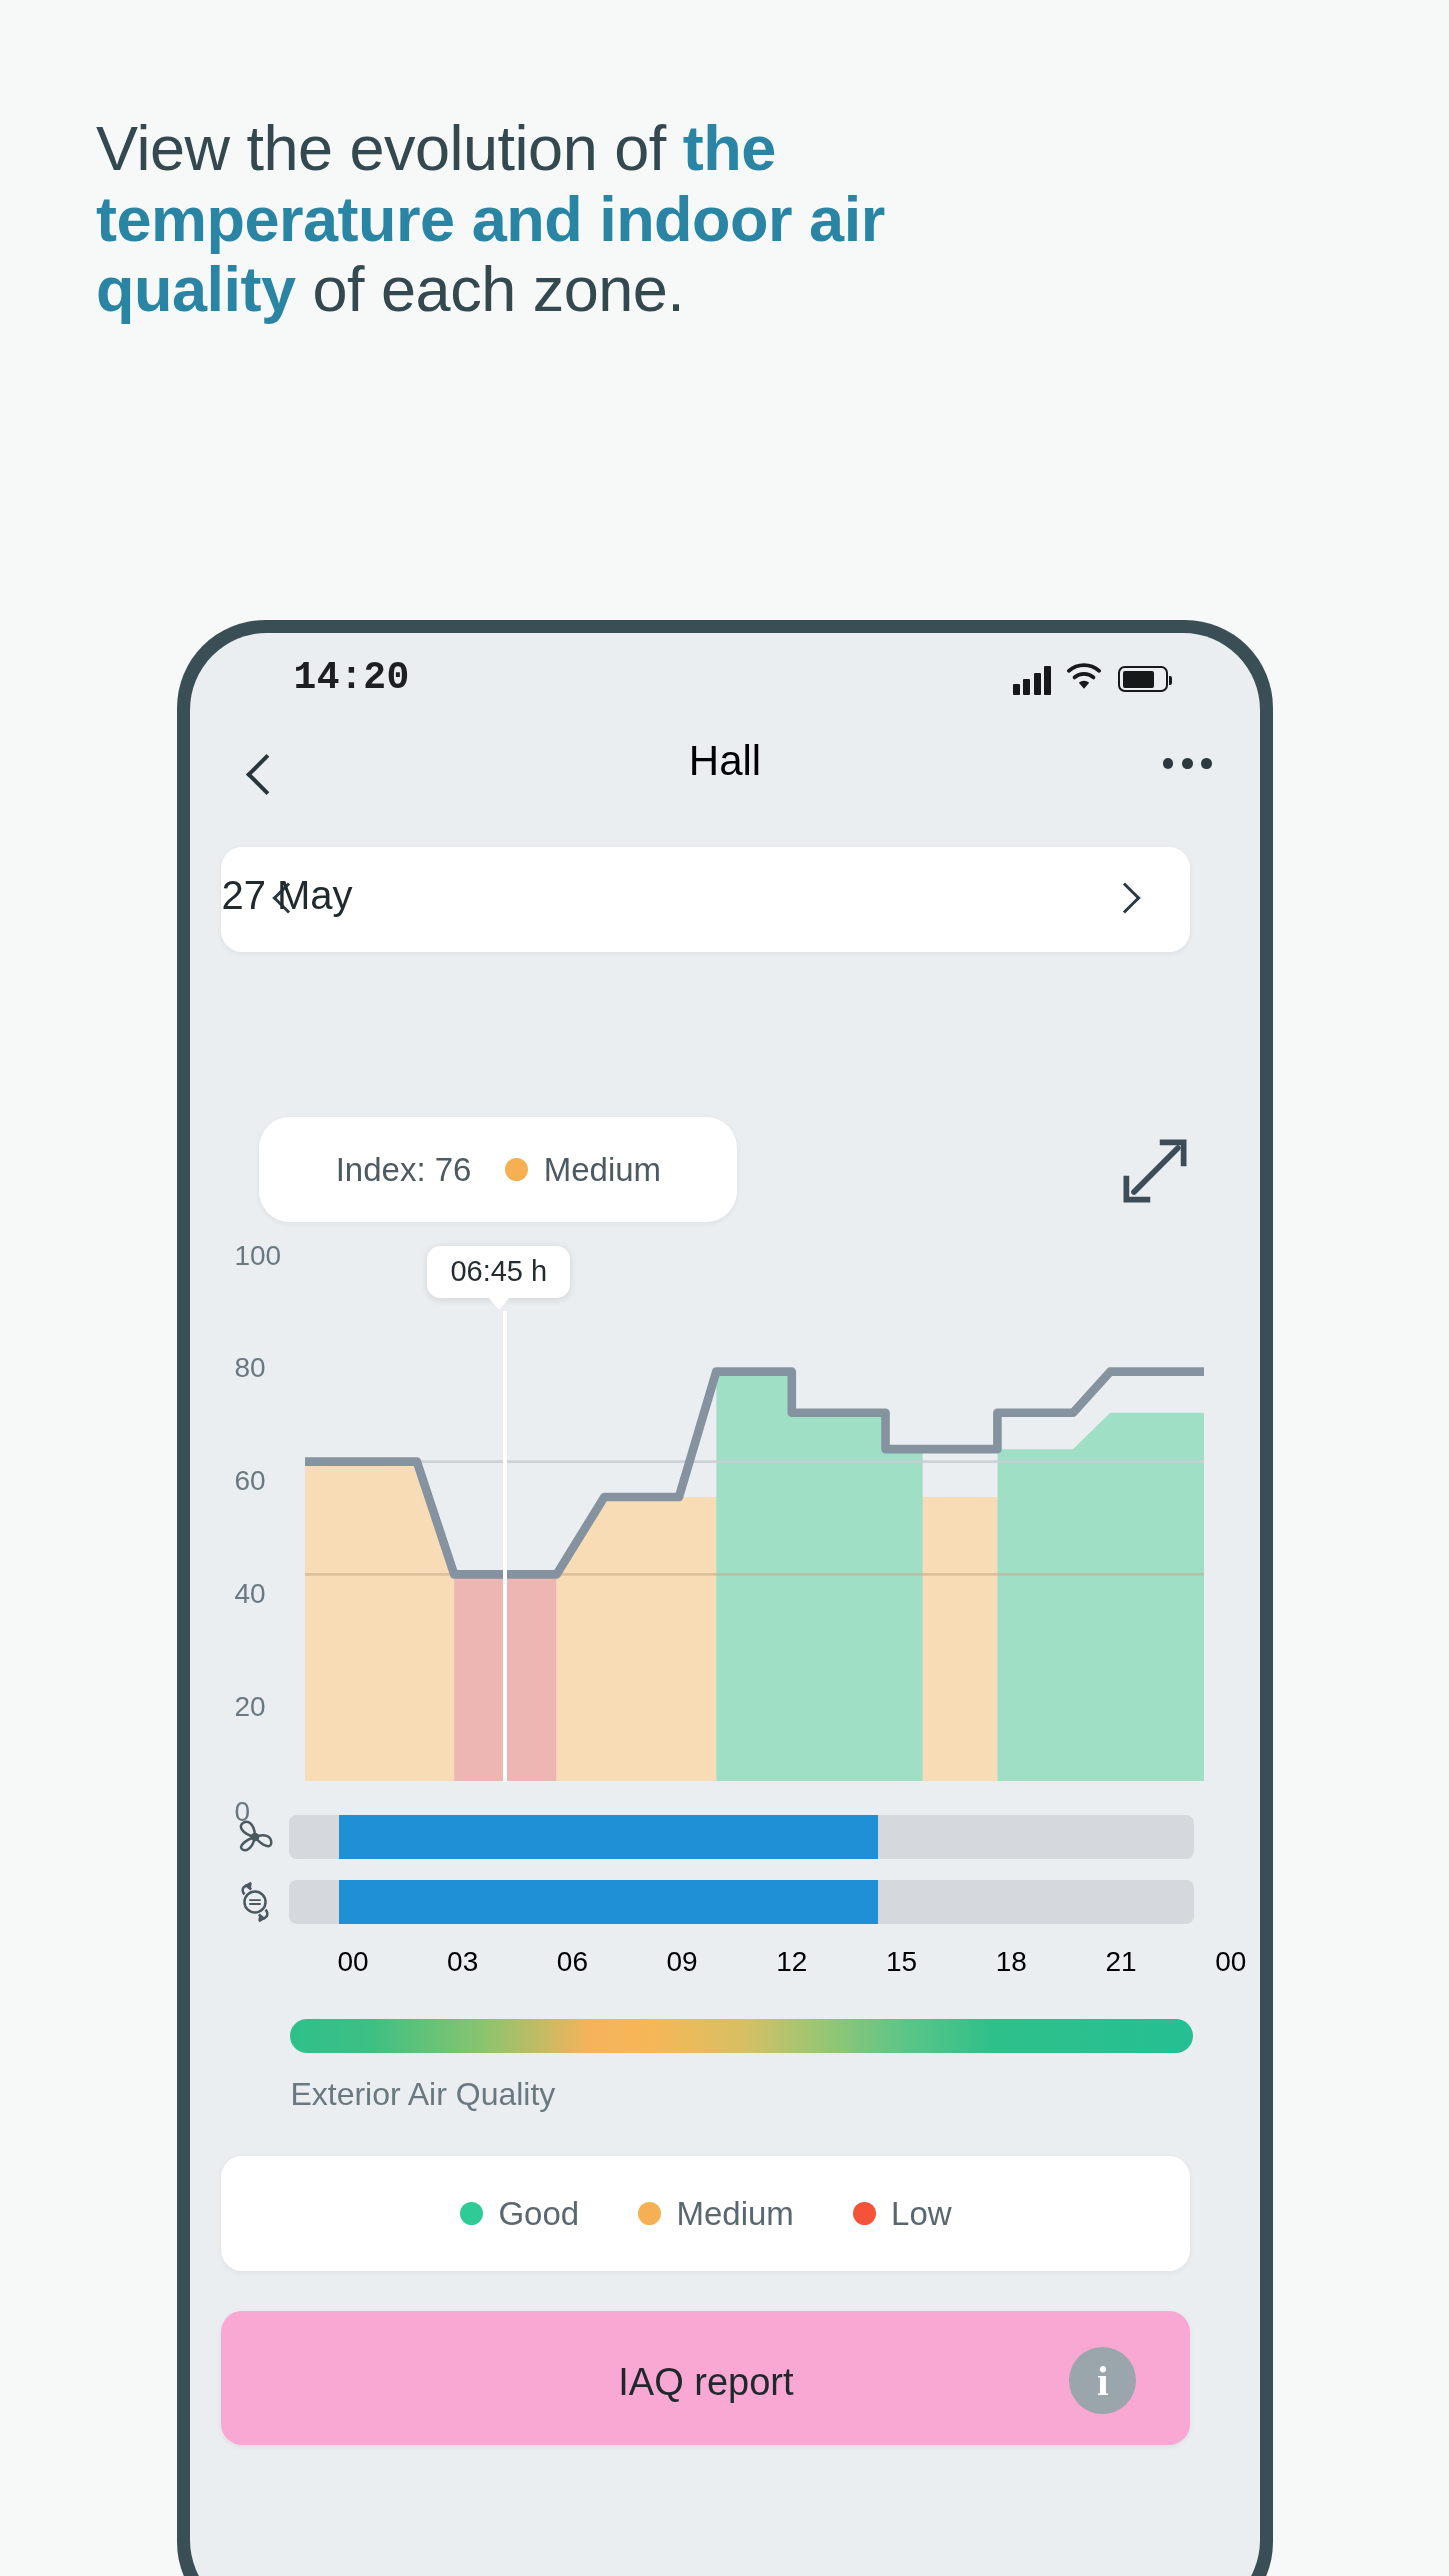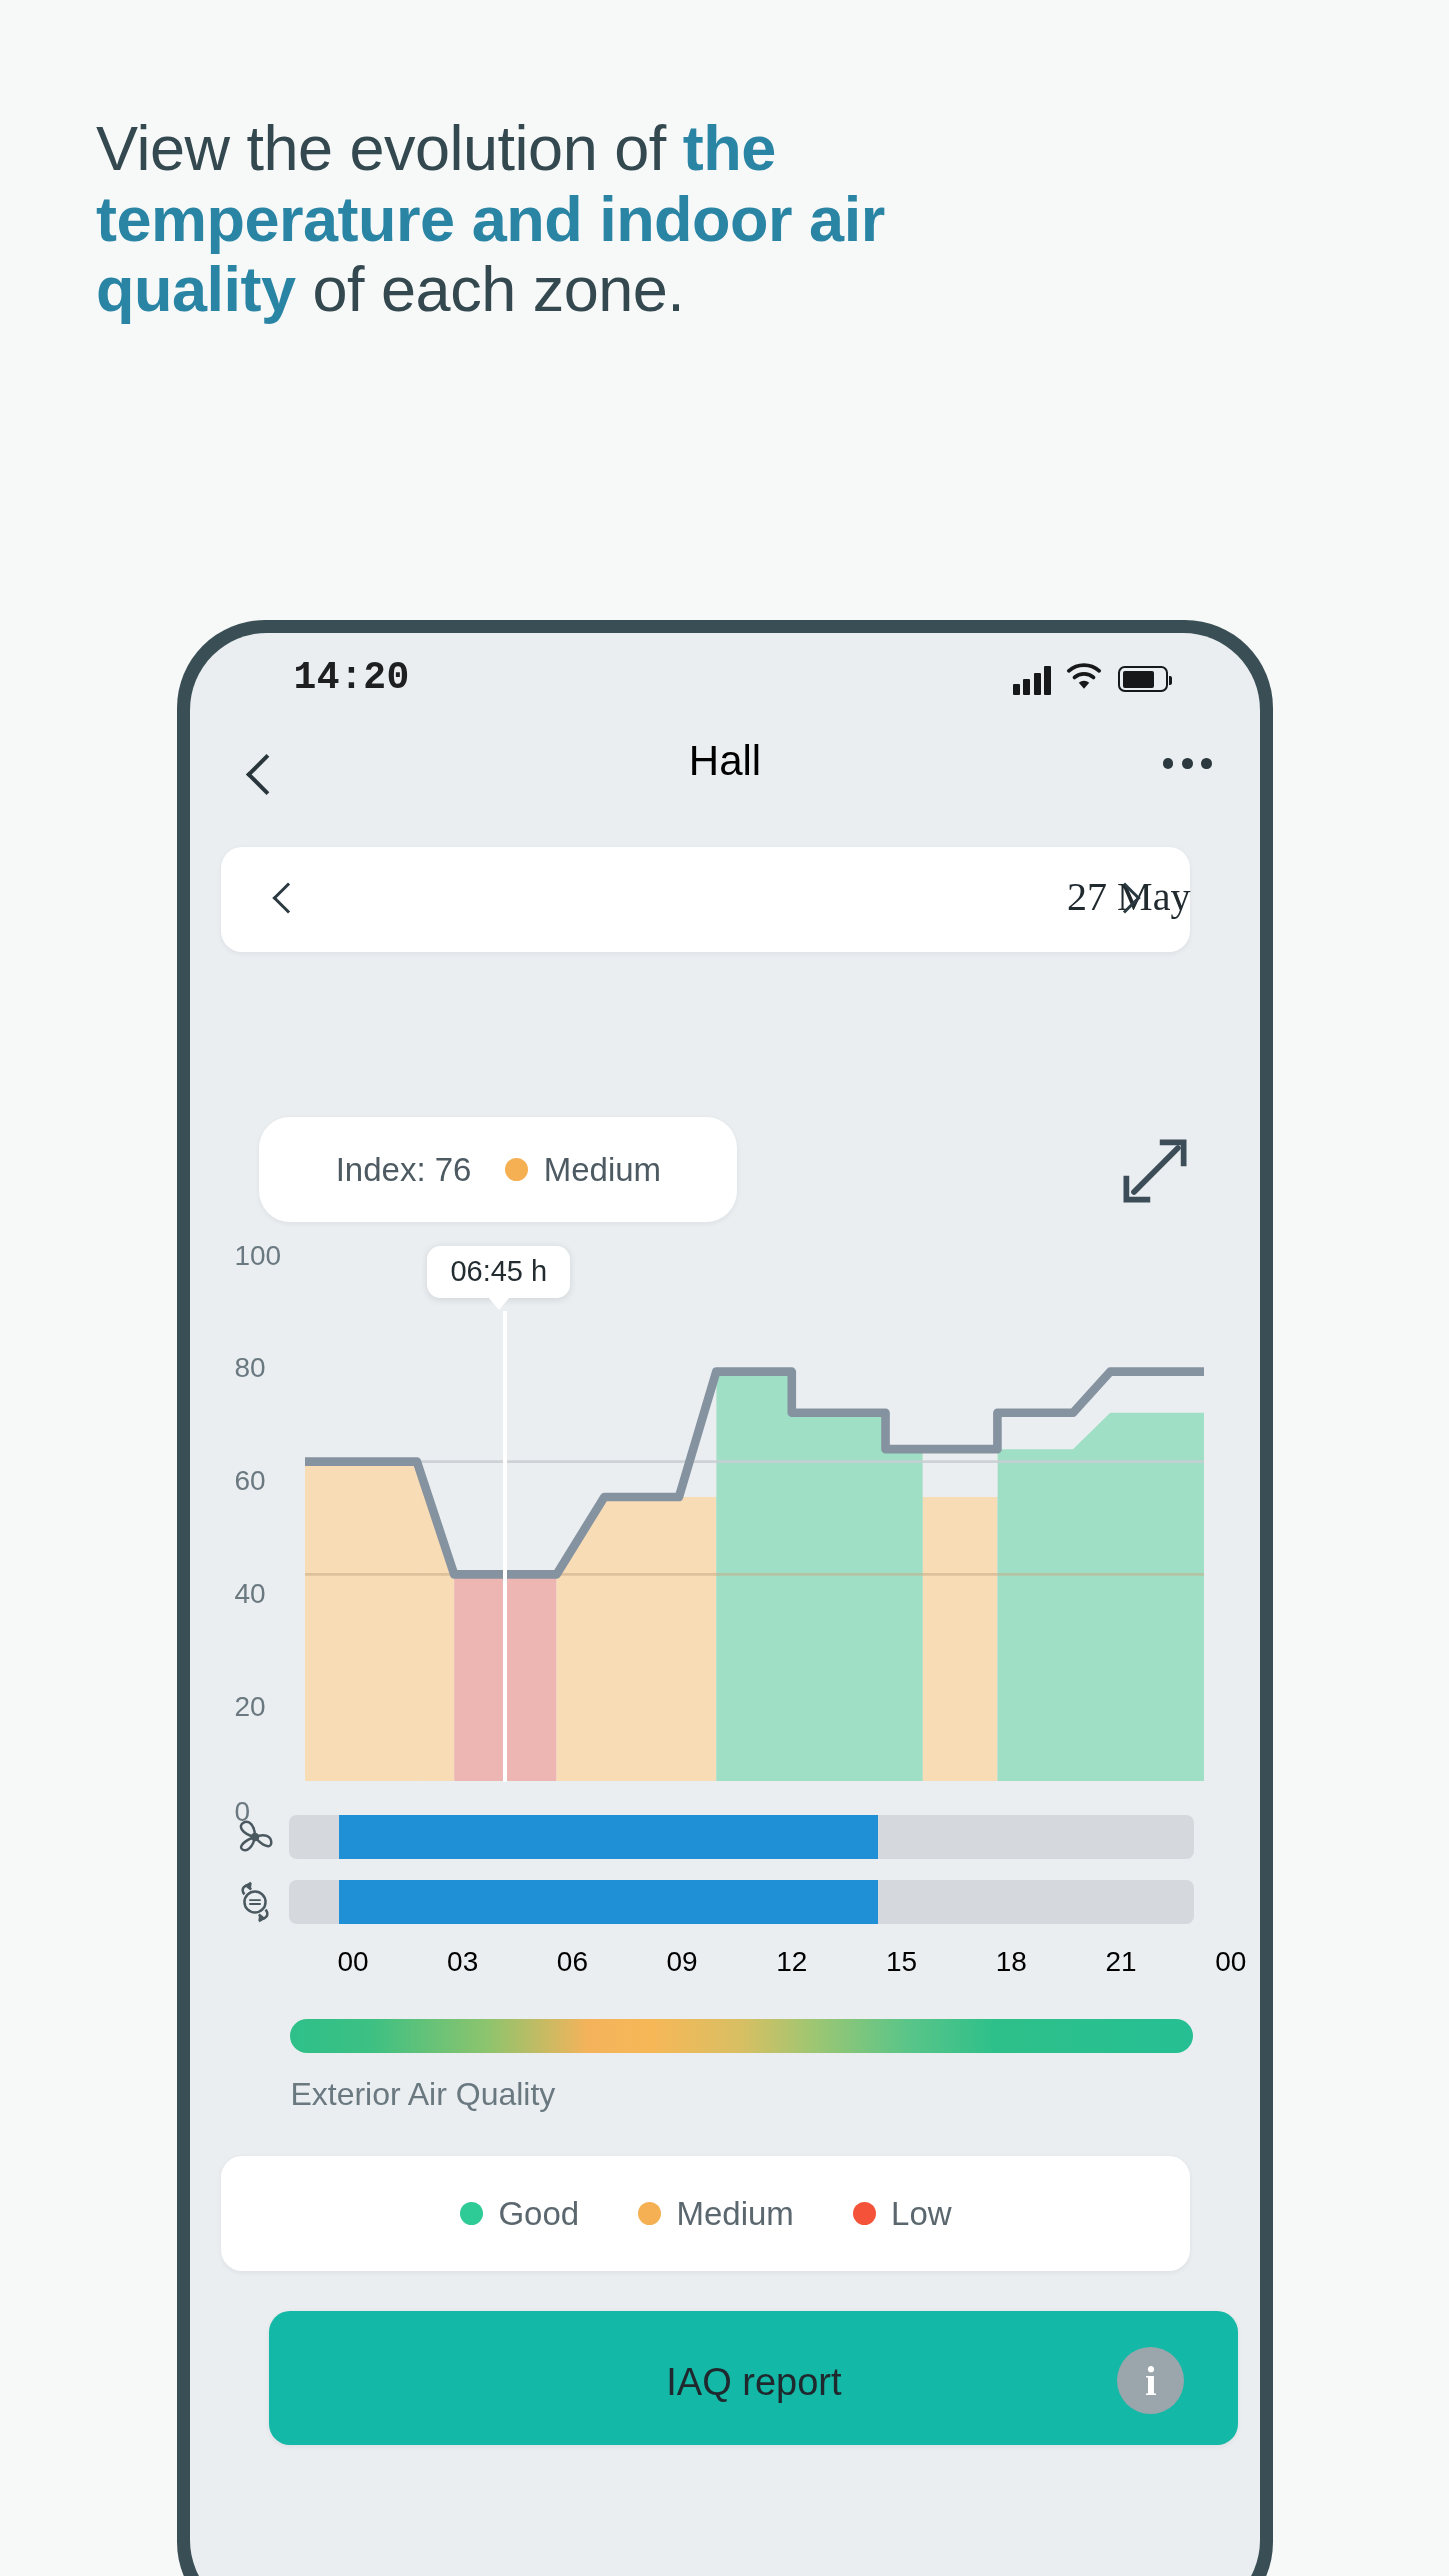--- a/index.html
+++ b/index.html
@@ -200,24 +200,23 @@
     position: absolute;
     top: 40px;
     left: 42px;
   }
   .d-prev .chev-sm { transform: rotate(45deg); }
   .d-next .chev-sm { transform: rotate(-135deg); }
   .datebar .d-label {
     position: absolute;
     left: 0; right: 0;
     top: 26px;
-    text-align: right;
+    text-align: left;
     font-size: 40px;
     color: #202a2f;
-    font-family: Liberation Serif, serif;
   }
 
   
   .chips {
     position: absolute;
     left: 31px;
     top: 352px;
     width: 972px;
     height: 88px;
     display: flex;
@@ -442,24 +441,23 @@
     color: #5b676e;
   }
 
   
   .report {
     position: absolute;
     left: 31px;
     top: 1678px;
     width: 969px;
     height: 134px;
-    background: #14b8a6;
+    background: #f9a8d4;
     border-radius: 21px;
     box-shadow: 0 1.9px 5.7px rgba(30,40,50,.06);
-    margin-left: 48px;
   }
   .report .rep-title {
     position: absolute;
     left: 0; right: 0;
     top: 50px;
     text-align: center;
     font-size: 38px;
     color: #1f282d;
   }
   .info-ic {

